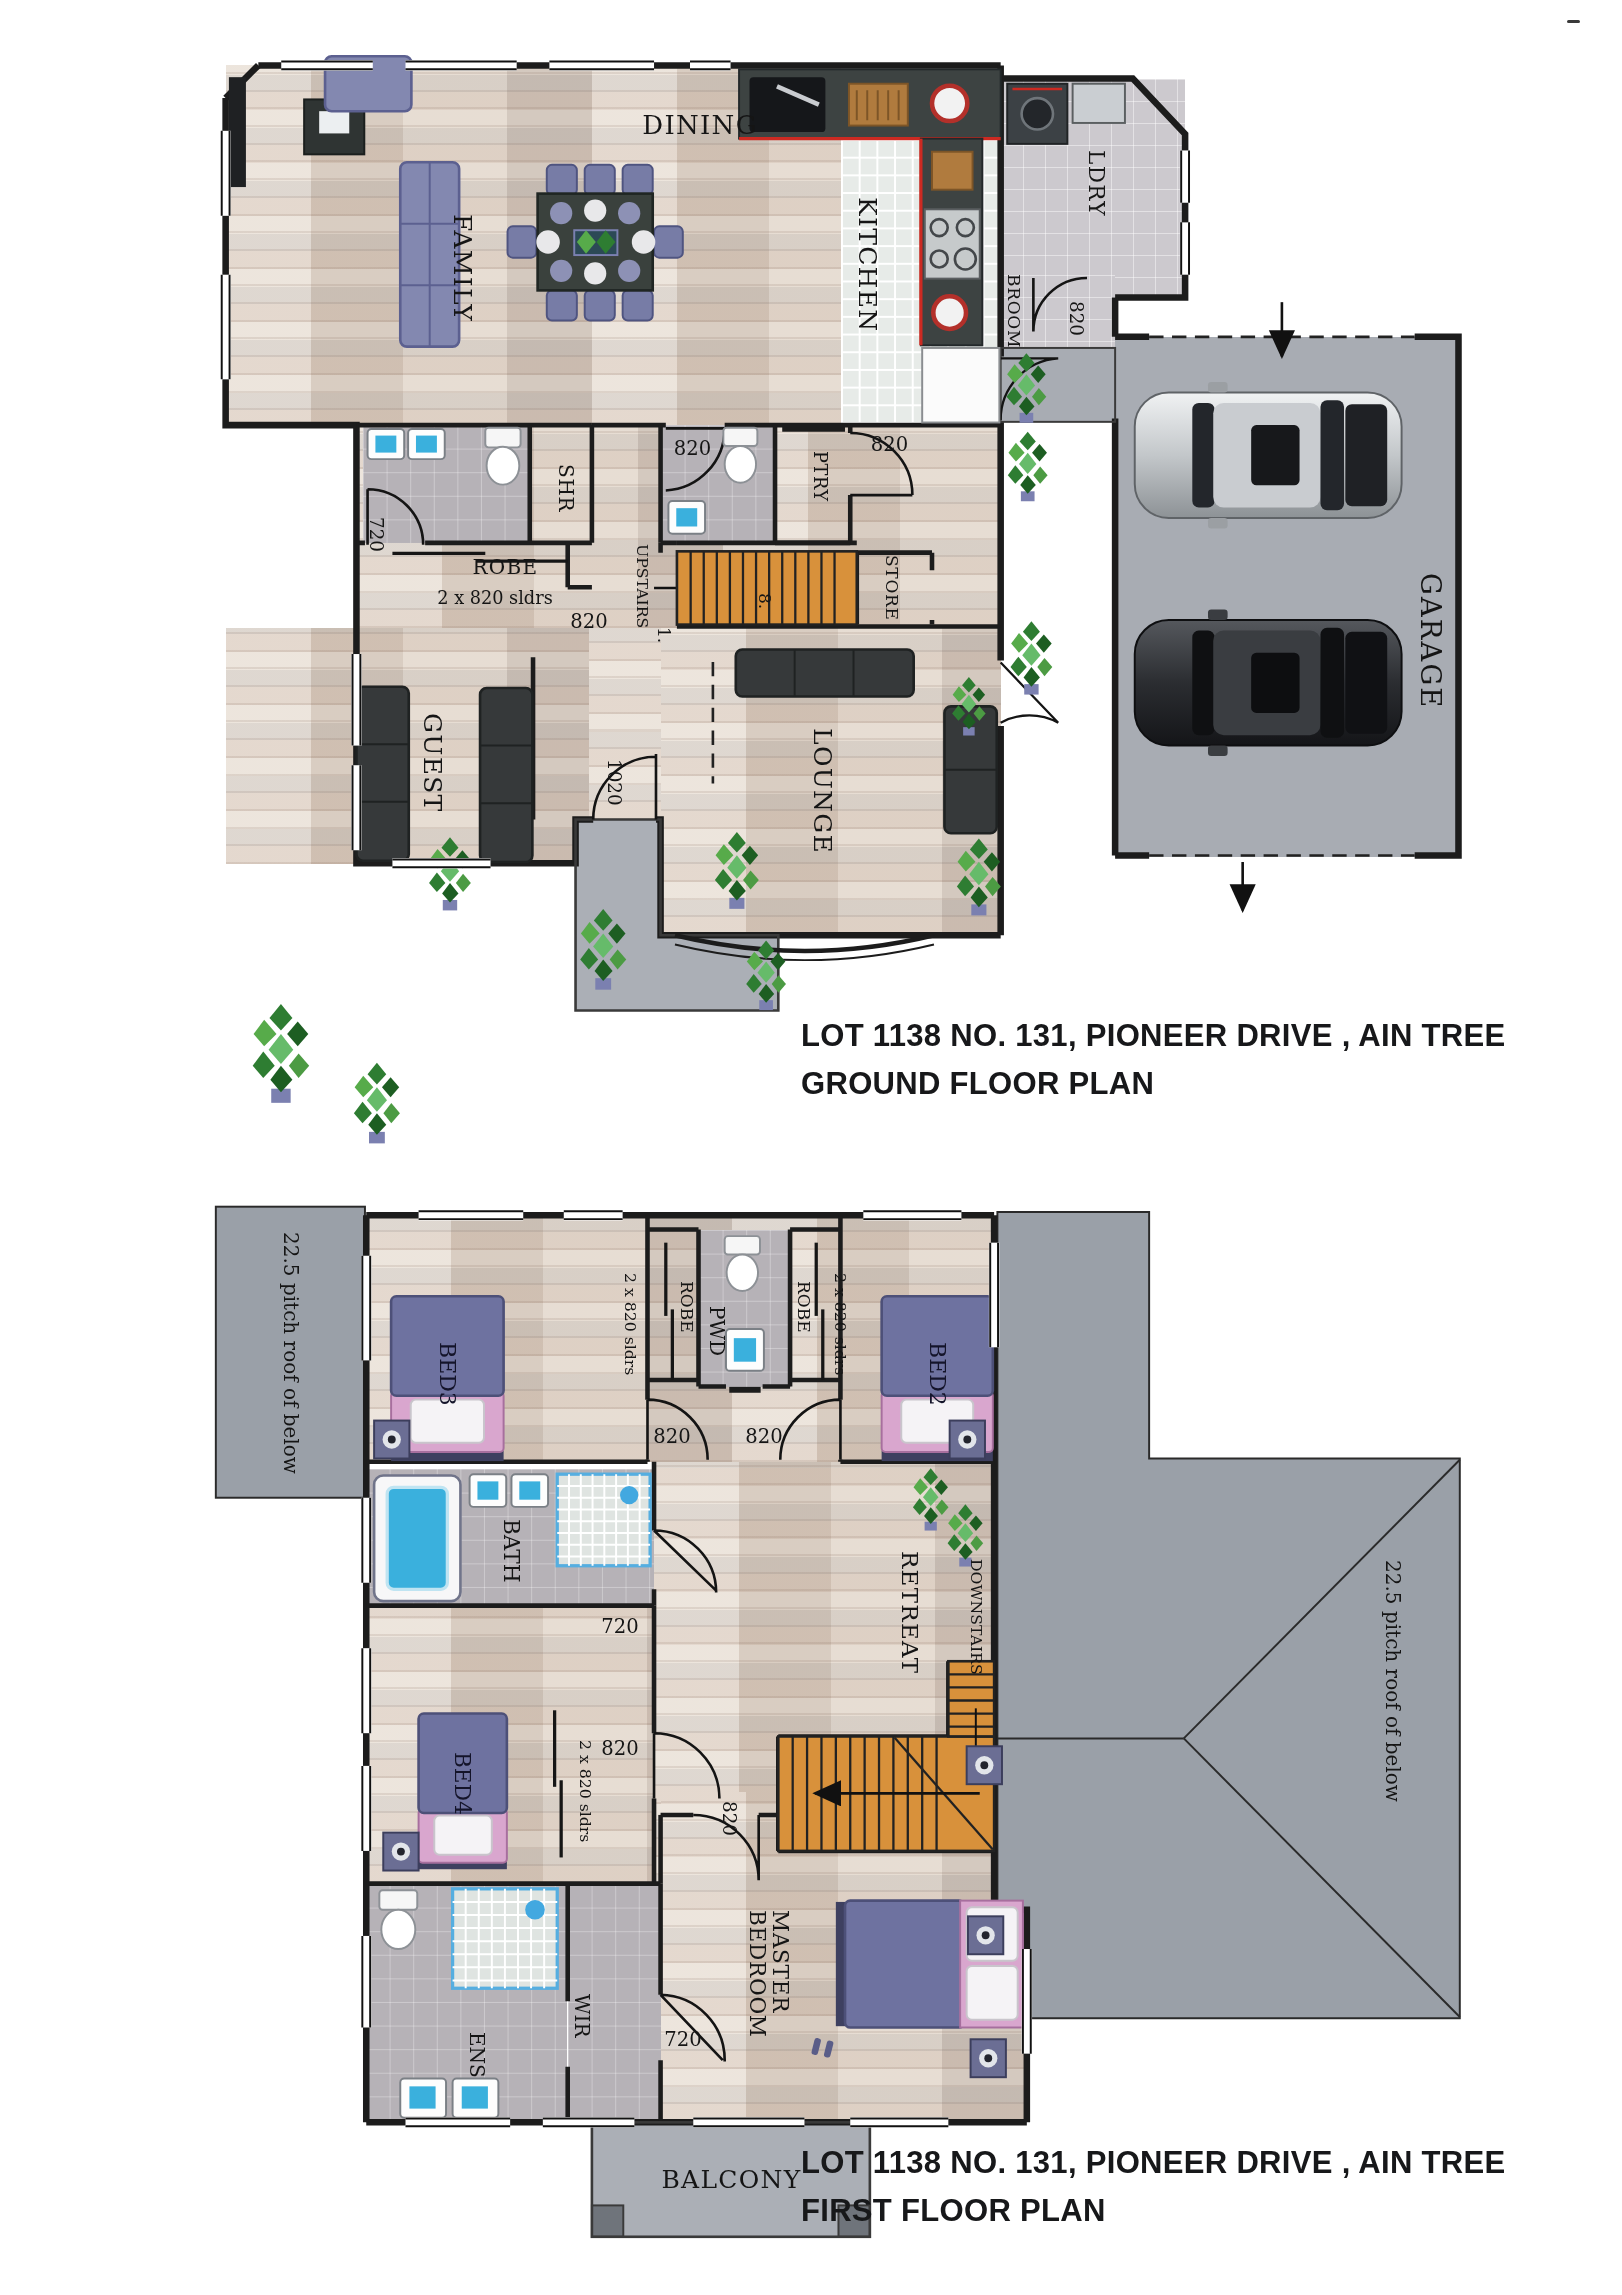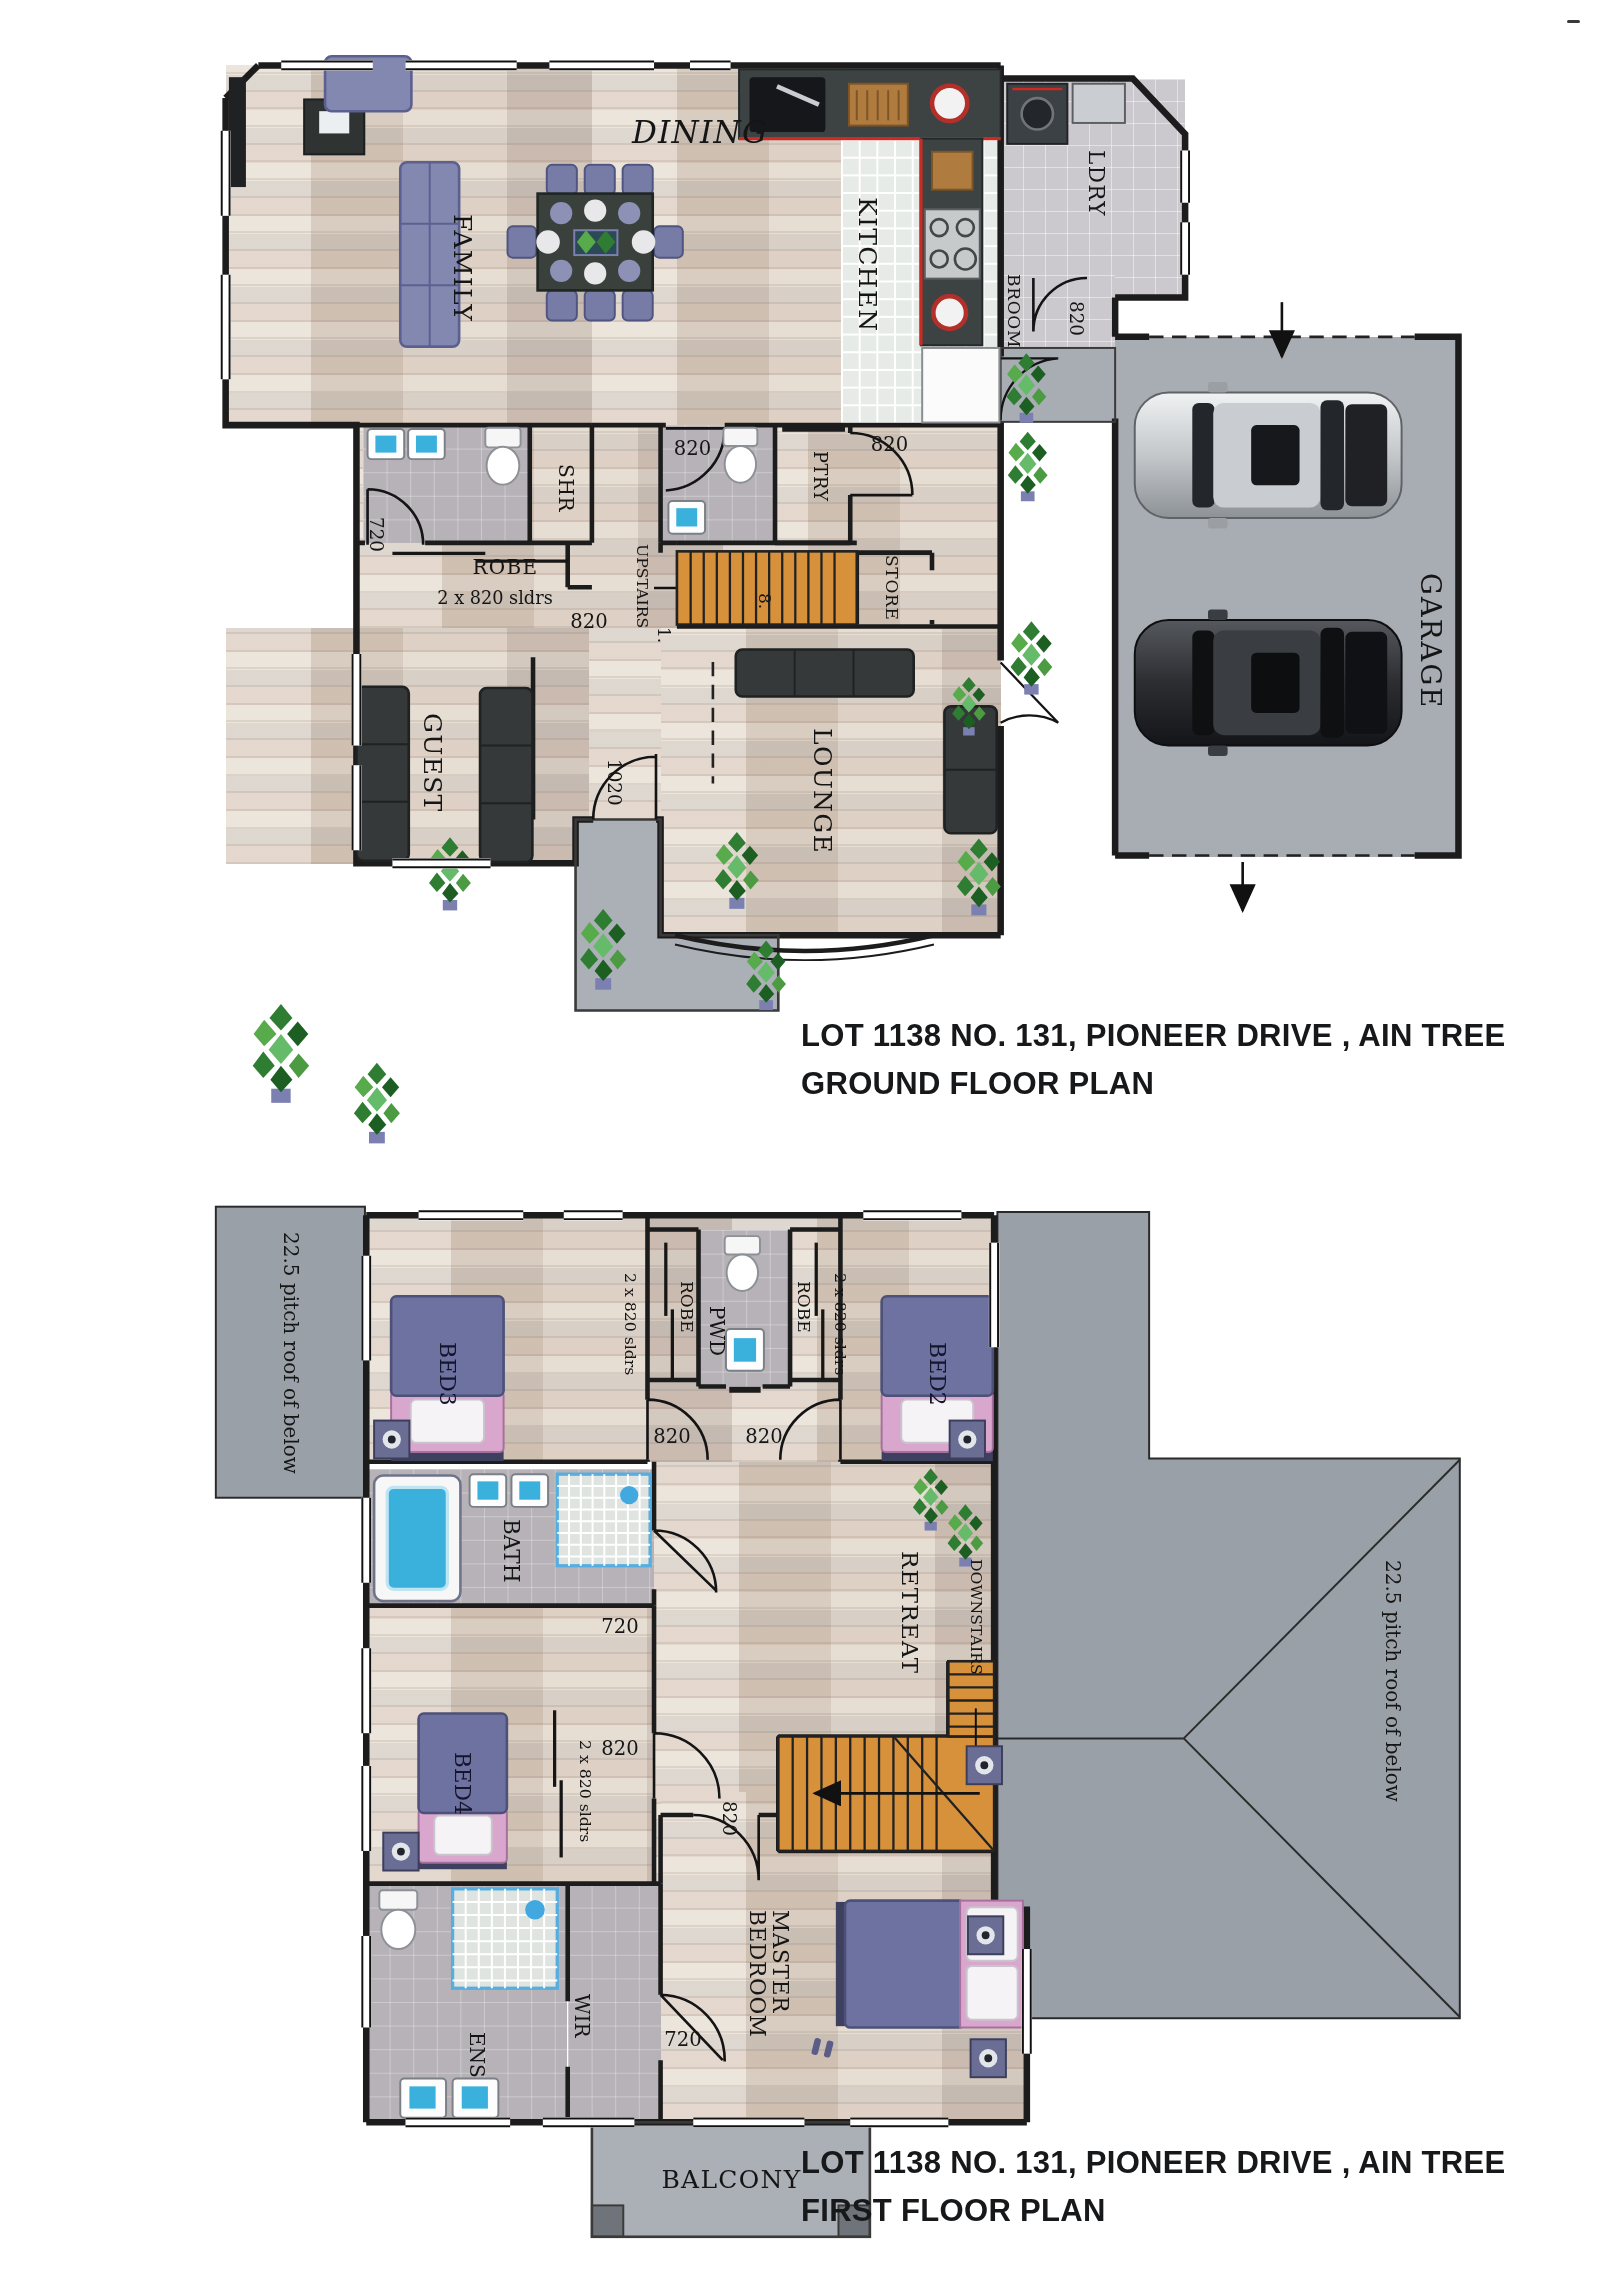--- a/index.html
+++ b/index.html
@@ -562,21 +562,21 @@
           <rect x="1512" y="1900" width="16" height="160" fill="#fff"></rect>
           <path d="M1514,1900 L1514,2060 M1526,1900 L1526,2060" stroke="#111" stroke-width="3"></path>
         </g>
       <g>
           <rect x="1562" y="2980" width="16" height="160" fill="#fff"></rect>
           <path d="M1564,2980 L1564,3140 M1576,2980 L1576,3140" stroke="#111" stroke-width="3"></path>
         </g>
     </g>
   </svg>
 
-  <div class="lab" style="left:615px;top:116px;width:170px;height:34px;font-size:31px;letter-spacing:1.3px;font-style:italic;">DINING</div>
+  <div class="lab" style="left:615px;top:108px;width:170px;height:34px;font-size:26px;letter-spacing:1.3px;">DINING</div>
   <div class="lab v" style="left:446px;top:193px;width:33px;height:150px;font-size:25px;letter-spacing:1.3px;">FAMILY</div>
   <div class="lab v" style="left:850px;top:183px;width:34px;height:164px;font-size:25px;letter-spacing:1.3px;">KITCHEN</div>
   <div class="lab v" style="left:1081px;top:131px;width:31px;height:105px;font-size:21.6px;letter-spacing:1.3px;">LDRY</div>
   <div class="lab v" style="left:1001px;top:273px;width:26px;height:77px;font-size:17px;letter-spacing:0.7px;">BROOM</div>
   <div class="lab v" style="left:1064px;top:293px;width:23.6px;height:50px;font-size:18.3px;">820</div>
   <div class="lab v" style="left:1412px;top:546px;width:37px;height:190px;font-size:27.5px;letter-spacing:2px;">GARAGE</div>
   <div class="lab v" style="left:551px;top:451px;width:27.5px;height:75px;font-size:20px;letter-spacing:0.7px;">SHR</div>
   <div class="lab v" style="left:364px;top:507px;width:23.6px;height:55px;font-size:18.3px;">720</div>
   <div class="lab" style="left:466px;top:555px;width:79px;height:25px;font-size:20px;letter-spacing:1.3px;">ROBE</div>
   <div class="lab" style="left:433px;top:587px;width:124px;height:23.6px;font-size:17.7px;">2 x 820 sldrs</div>

